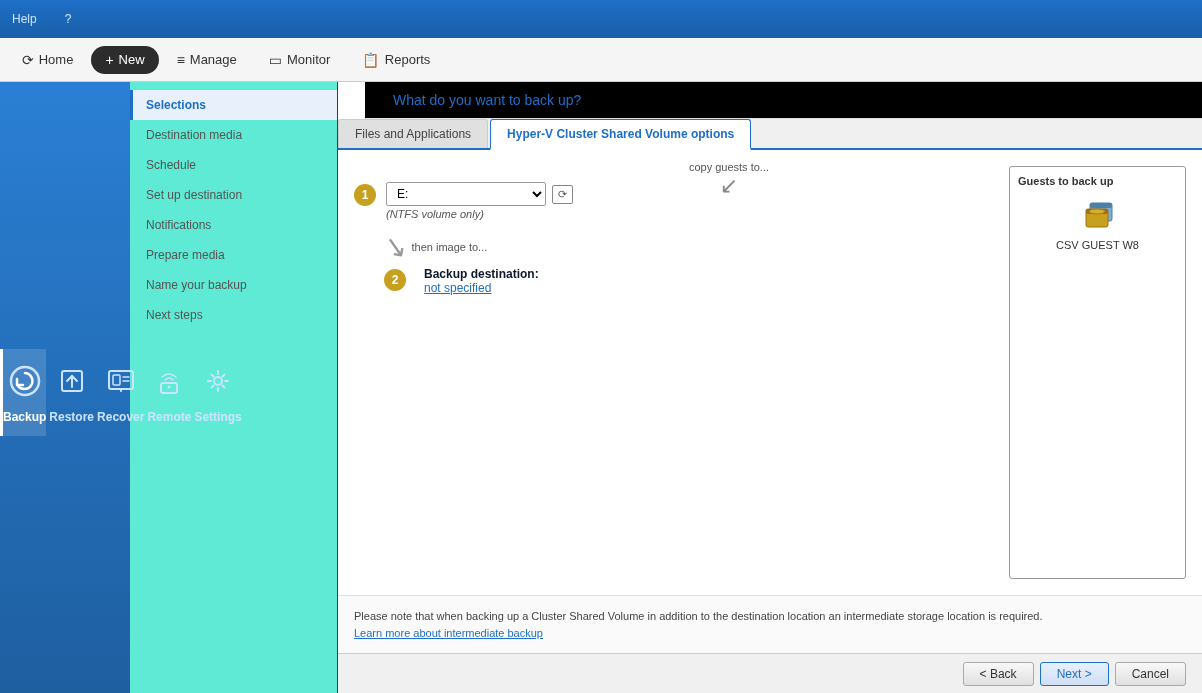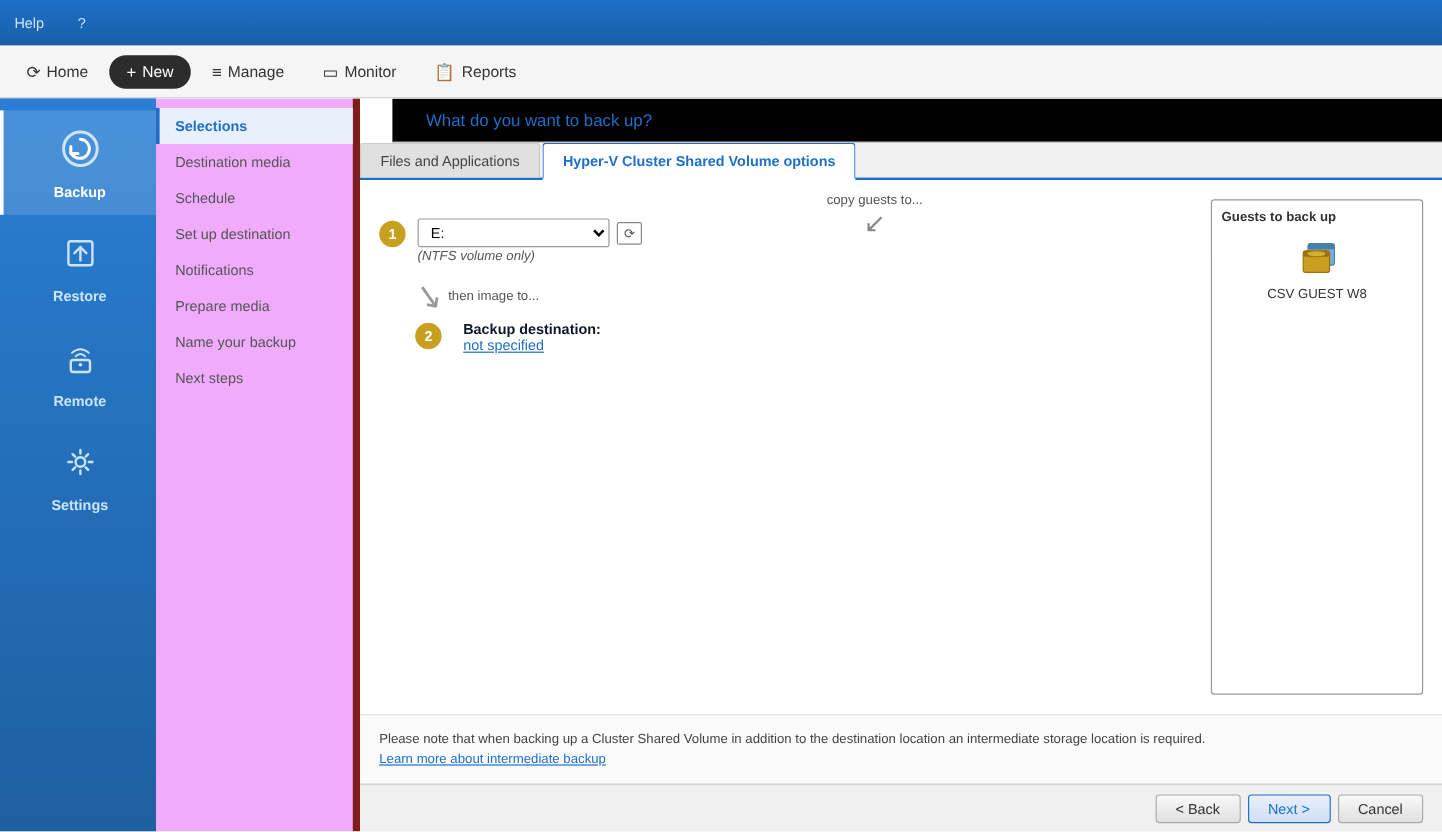--- a/index.html
+++ b/index.html
@@ -50,22 +50,21 @@
     .main-layout {
       display: flex;
       height: calc(693px - 38px - 44px);
     }
 
     
     .sidebar {
       width: 130px;
       background: linear-gradient(180deg, #2a7fd4 0%, #1e5fa0 100%);
       display: flex;
-      flex-direction: column;
-      align-items: flex-start;
+      align-items: center;
       padding-top: 10px;
       gap: 0;
     }
     .sidebar-item {
       width: 100%;
       display: flex;
       flex-direction: column;
       align-items: center;
       padding: 14px 0 12px;
       cursor: pointer;
@@ -103,24 +102,24 @@
 
     
     .wizard-body {
       display: flex;
       flex: 1;
       overflow: hidden;
     }
 
     
     .steps-panel {
-      width: 170px;
-      border-right: 6px solid #7f1d1d;
+      width: 208px;
+      border-right: 1px solid #7f1d1d;
       padding: 8px 0;
-      background: #f0abfc;
+      background: #5eead4;
     }
     .step-item {
       padding: 8px 16px;
       font-size: 12px;
       color: #555;
       cursor: pointer;
     }
     .step-item.active {
       color: #1e6fc8;
       font-weight: 600;
@@ -356,20 +355,32 @@
       <span class="sidebar-icon">
         <svg width="36" height="36" viewBox="0 0 36 36" fill="none">
           <rect x="8" y="8" width="20" height="20" rx="2" stroke="#cce4ff" stroke-width="2" fill="none"></rect>
           <polyline points="13,18 18,13 23,18" stroke="#cce4ff" stroke-width="2" fill="none" stroke-linecap="round"></polyline>
           <line x1="18" y1="13" x2="18" y2="24" stroke="#cce4ff" stroke-width="2" stroke-linecap="round"></line>
         </svg>
       </span>
       <span class="sidebar-label">Restore</span>
     </div>
 
+    <div class="sidebar-item">
+      <span class="sidebar-icon">
+        <svg width="36" height="36" viewBox="0 0 36 36" fill="none">
+          <rect x="6" y="8" width="24" height="18" rx="2" stroke="#cce4ff" stroke-width="2" fill="none"></rect>
+          <rect x="10" y="12" width="7" height="10" rx="1" stroke="#cce4ff" stroke-width="1.5" fill="none"></rect>
+          <line x1="20" y1="14" x2="26" y2="14" stroke="#cce4ff" stroke-width="1.5" stroke-linecap="round"></line>
+          <line x1="20" y1="18" x2="26" y2="18" stroke="#cce4ff" stroke-width="1.5" stroke-linecap="round"></line>
+          <line x1="18" y1="28" x2="18" y2="26" stroke="#cce4ff" stroke-width="2" stroke-linecap="round"></line>
+        </svg>
+      </span>
+      <span class="sidebar-label">Recover</span>
+    </div>
 
     <div class="sidebar-item">
       <span class="sidebar-icon">
         <svg width="36" height="36" viewBox="0 0 36 36" fill="none">
           <rect x="10" y="20" width="16" height="10" rx="2" stroke="#cce4ff" stroke-width="2" fill="none"></rect>
           <path d="M14 17 Q18 13 22 17" stroke="#cce4ff" stroke-width="1.5" fill="none" stroke-linecap="round"></path>
           <path d="M11 14 Q18 8 25 14" stroke="#cce4ff" stroke-width="1.5" fill="none" stroke-linecap="round"></path>
           <circle cx="18" cy="24" r="1.5" fill="#cce4ff"></circle>
         </svg>
       </span>

